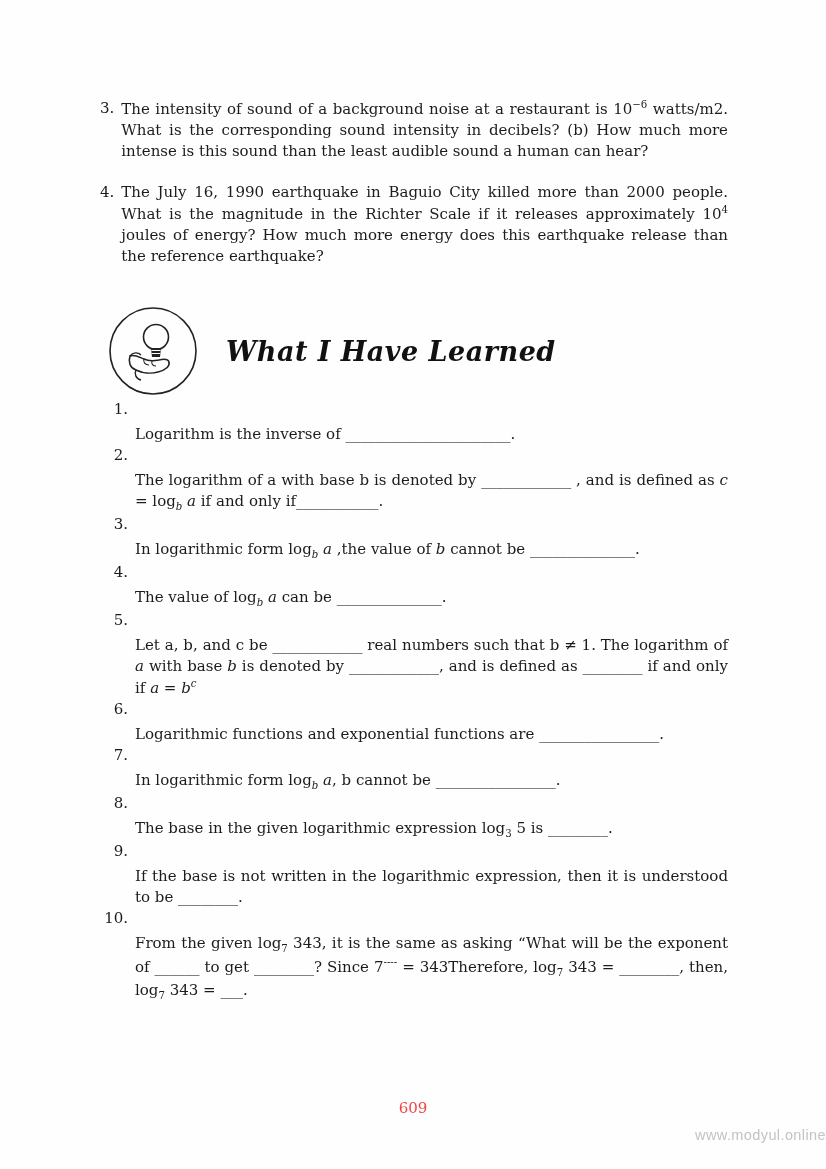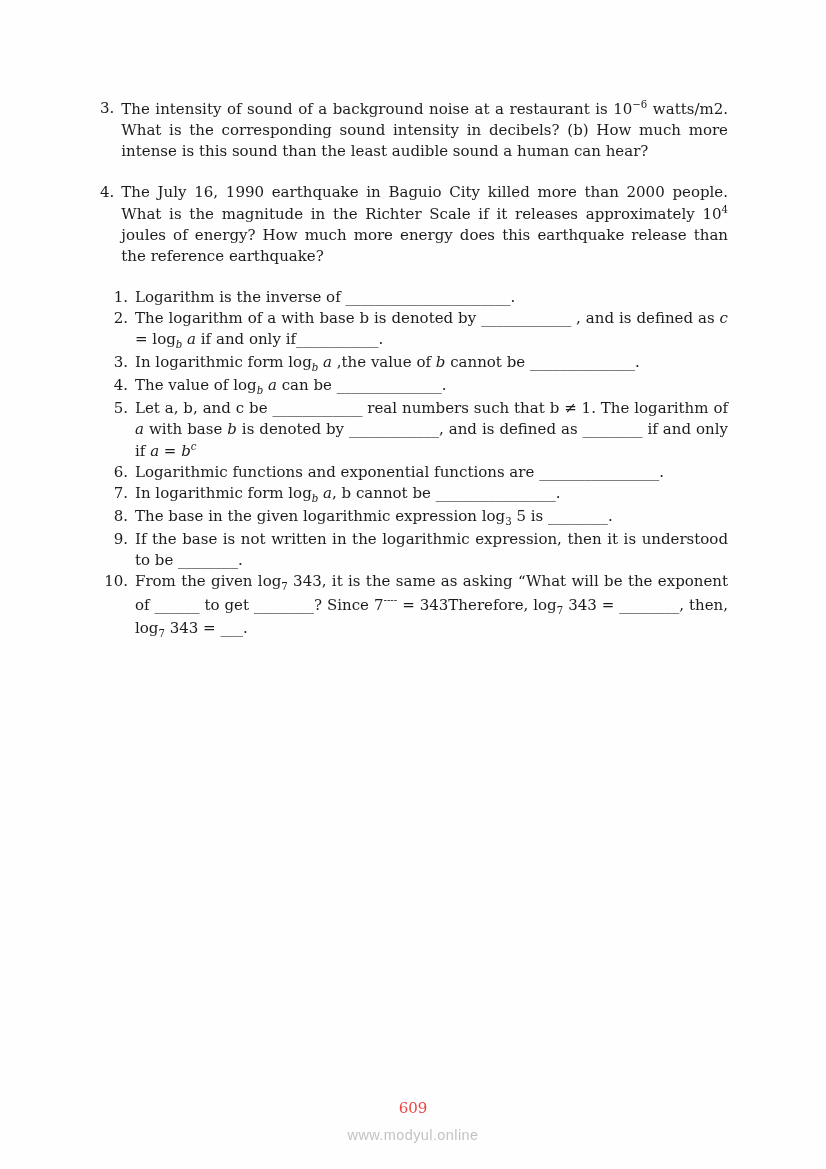--- a/index.html
+++ b/index.html
@@ -69,35 +69,36 @@
     line-height: 1.39;
   }
   .li .num {
     flex: 0 0 26px;
     margin-right: 7px;
     text-align: right;
   }
   .li .li-text {
     flex: 1;
     text-align: justify;
+    margin-top: 25px;
   }
 
   .page-number {
     position: absolute;
     left: 0; right: 0;
     bottom: 52px;
     text-align: center;
     font-size: 15px;
     color: #ef4444;
   }
   .watermark {
     position: absolute;
     left: 0; right: 0;
     bottom: 26px;
-    text-align: center;
+    text-align: right;
     font-size: 14.5px;
     color: #c3c3c3;
     font-family: "Liberation Sans", sans-serif;
     letter-spacing: 0.4px;
   }
 </style>
 </head>
 <body>
 
 <div class="page">
@@ -106,20 +107,39 @@
     <div class="q-item">
       <span class="num">3.</span>
       <div class="q-text">The intensity of sound of a background noise at a restaurant is 10<sup>−6</sup> watts/m2. What is the corresponding sound intensity in decibels? (b) How much more intense is this sound than the least audible sound a human can hear?</div>
     </div>
 
     <div class="q-item">
       <span class="num">4.</span>
       <div class="q-text">The July 16, 1990 earthquake in Baguio City killed more than 2000 people.  What is the magnitude in the Richter Scale if it releases approximately  10<sup>4</sup> joules of energy? How much more energy does this earthquake release than the reference earthquake?</div>
     </div>
 
+    <div class="section-header">
+      <span class="icon-wrap">
+        <svg width="94" height="94" viewBox="0 0 94 94" xmlns="http://www.w3.org/2000/svg">
+          <circle cx="47" cy="47" r="43" fill="none" stroke="#222" stroke-width="1.6"></circle>
+
+          <circle cx="50" cy="33" r="12.5" fill="none" stroke="#222" stroke-width="1.6"></circle>
+          <path d="M45 44 L55 44 L54 53 L46 53 Z" fill="#222"></path>
+          <line x1="45.5" y1="46.5" x2="54.5" y2="46.5" stroke="#fff" stroke-width="1"></line>
+          <line x1="45.8" y1="49.5" x2="54.2" y2="49.5" stroke="#fff" stroke-width="1"></line>
+
+          <path d="M24 52 C22 58 24 64 30 66 C36 69 45 70 52 68 C60 66 64 62 63 58 C62 55 57 55 53 56 C48 57 42 57 38 55 C33 53 28 50 24 52 Z" fill="none" stroke="#222" stroke-width="1.6"></path>
+          <path d="M24 52 C27 48 32 48 35 51" fill="none" stroke="#222" stroke-width="1.4"></path>
+          <path d="M30 66 C28 70 30 75 35 76" fill="none" stroke="#222" stroke-width="1.4"></path>
+          <path d="M38 55 C37 58 39 61 43 61" fill="none" stroke="#222" stroke-width="1.1"></path>
+          <path d="M46 57 C45 60 47 62 50 62" fill="none" stroke="#222" stroke-width="1.1"></path>
+        </svg>
+      </span>
+      <h1>What I Have Learned</h1>
+    </div>
 
 
     <div class="statements">
       <div class="li">
         <span class="num">1.</span>
         <div class="li-text">Logarithm is the inverse of ______________________.</div>
       </div>
       <div class="li">
         <span class="num">2.</span>
         <div class="li-text">The logarithm of a with base b is denoted by ____________ , and is defined as <i>c</i> = log<sub><i>b</i></sub> <i>a</i> if and only if___________.</div>

